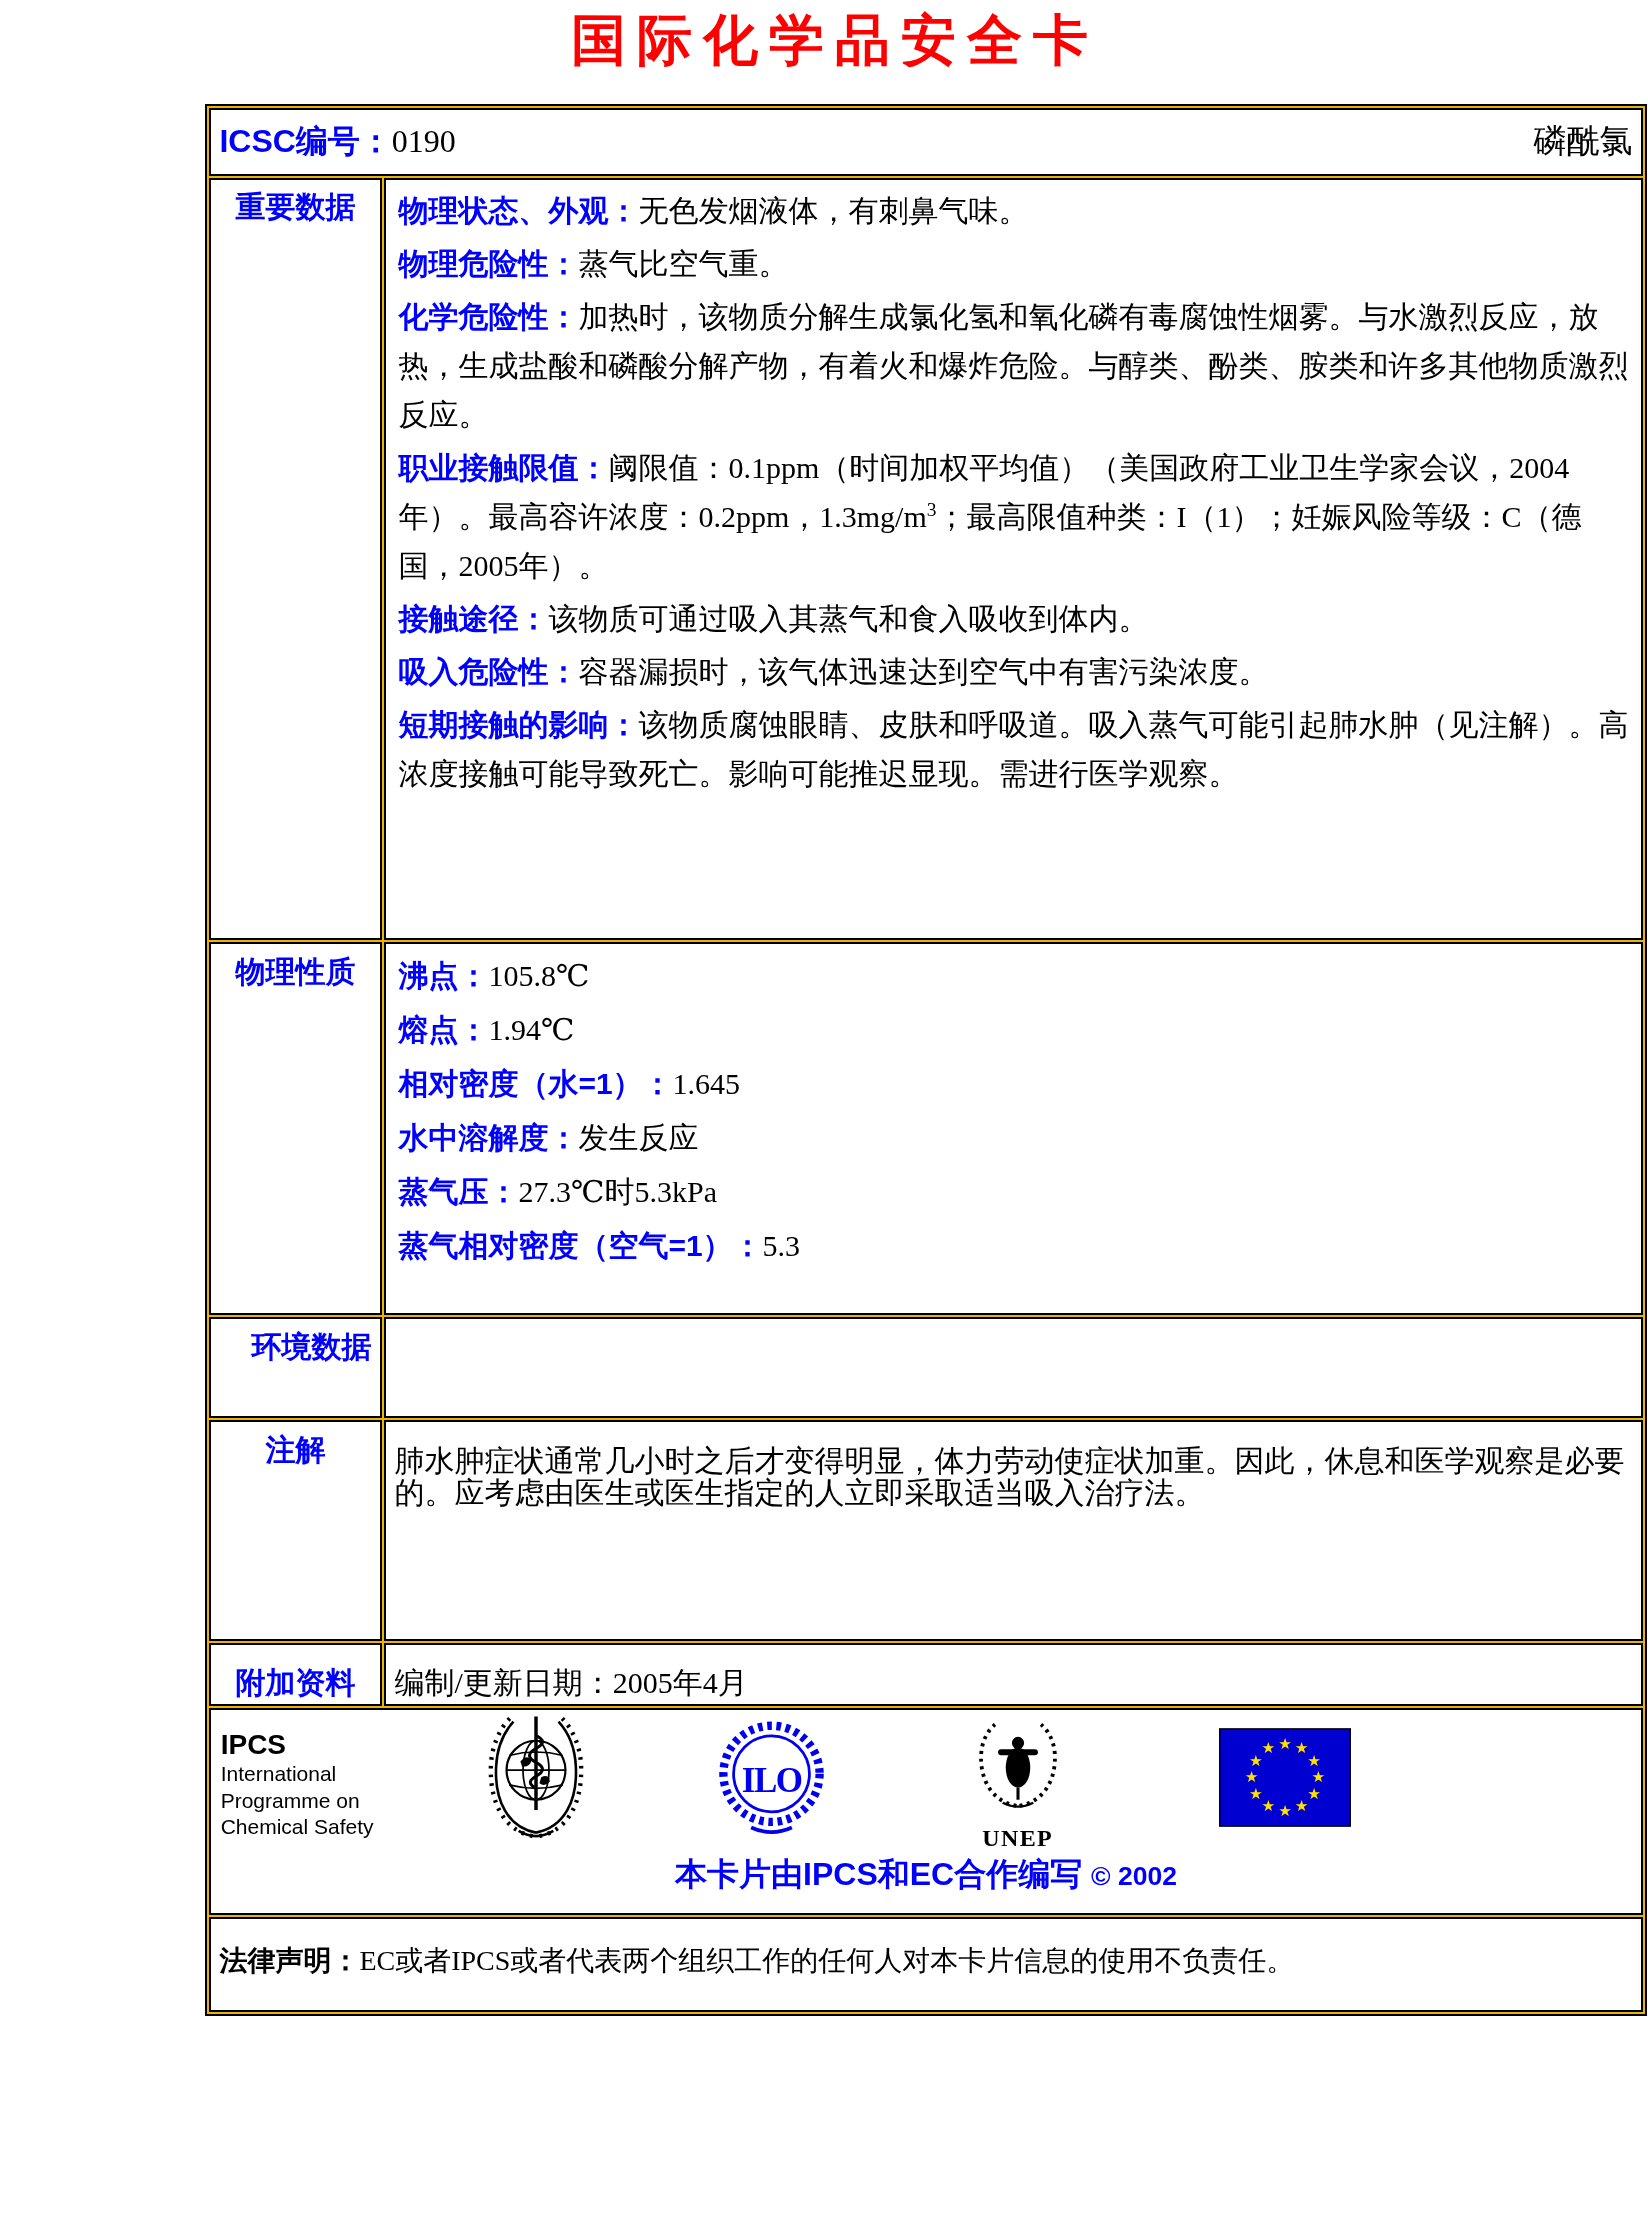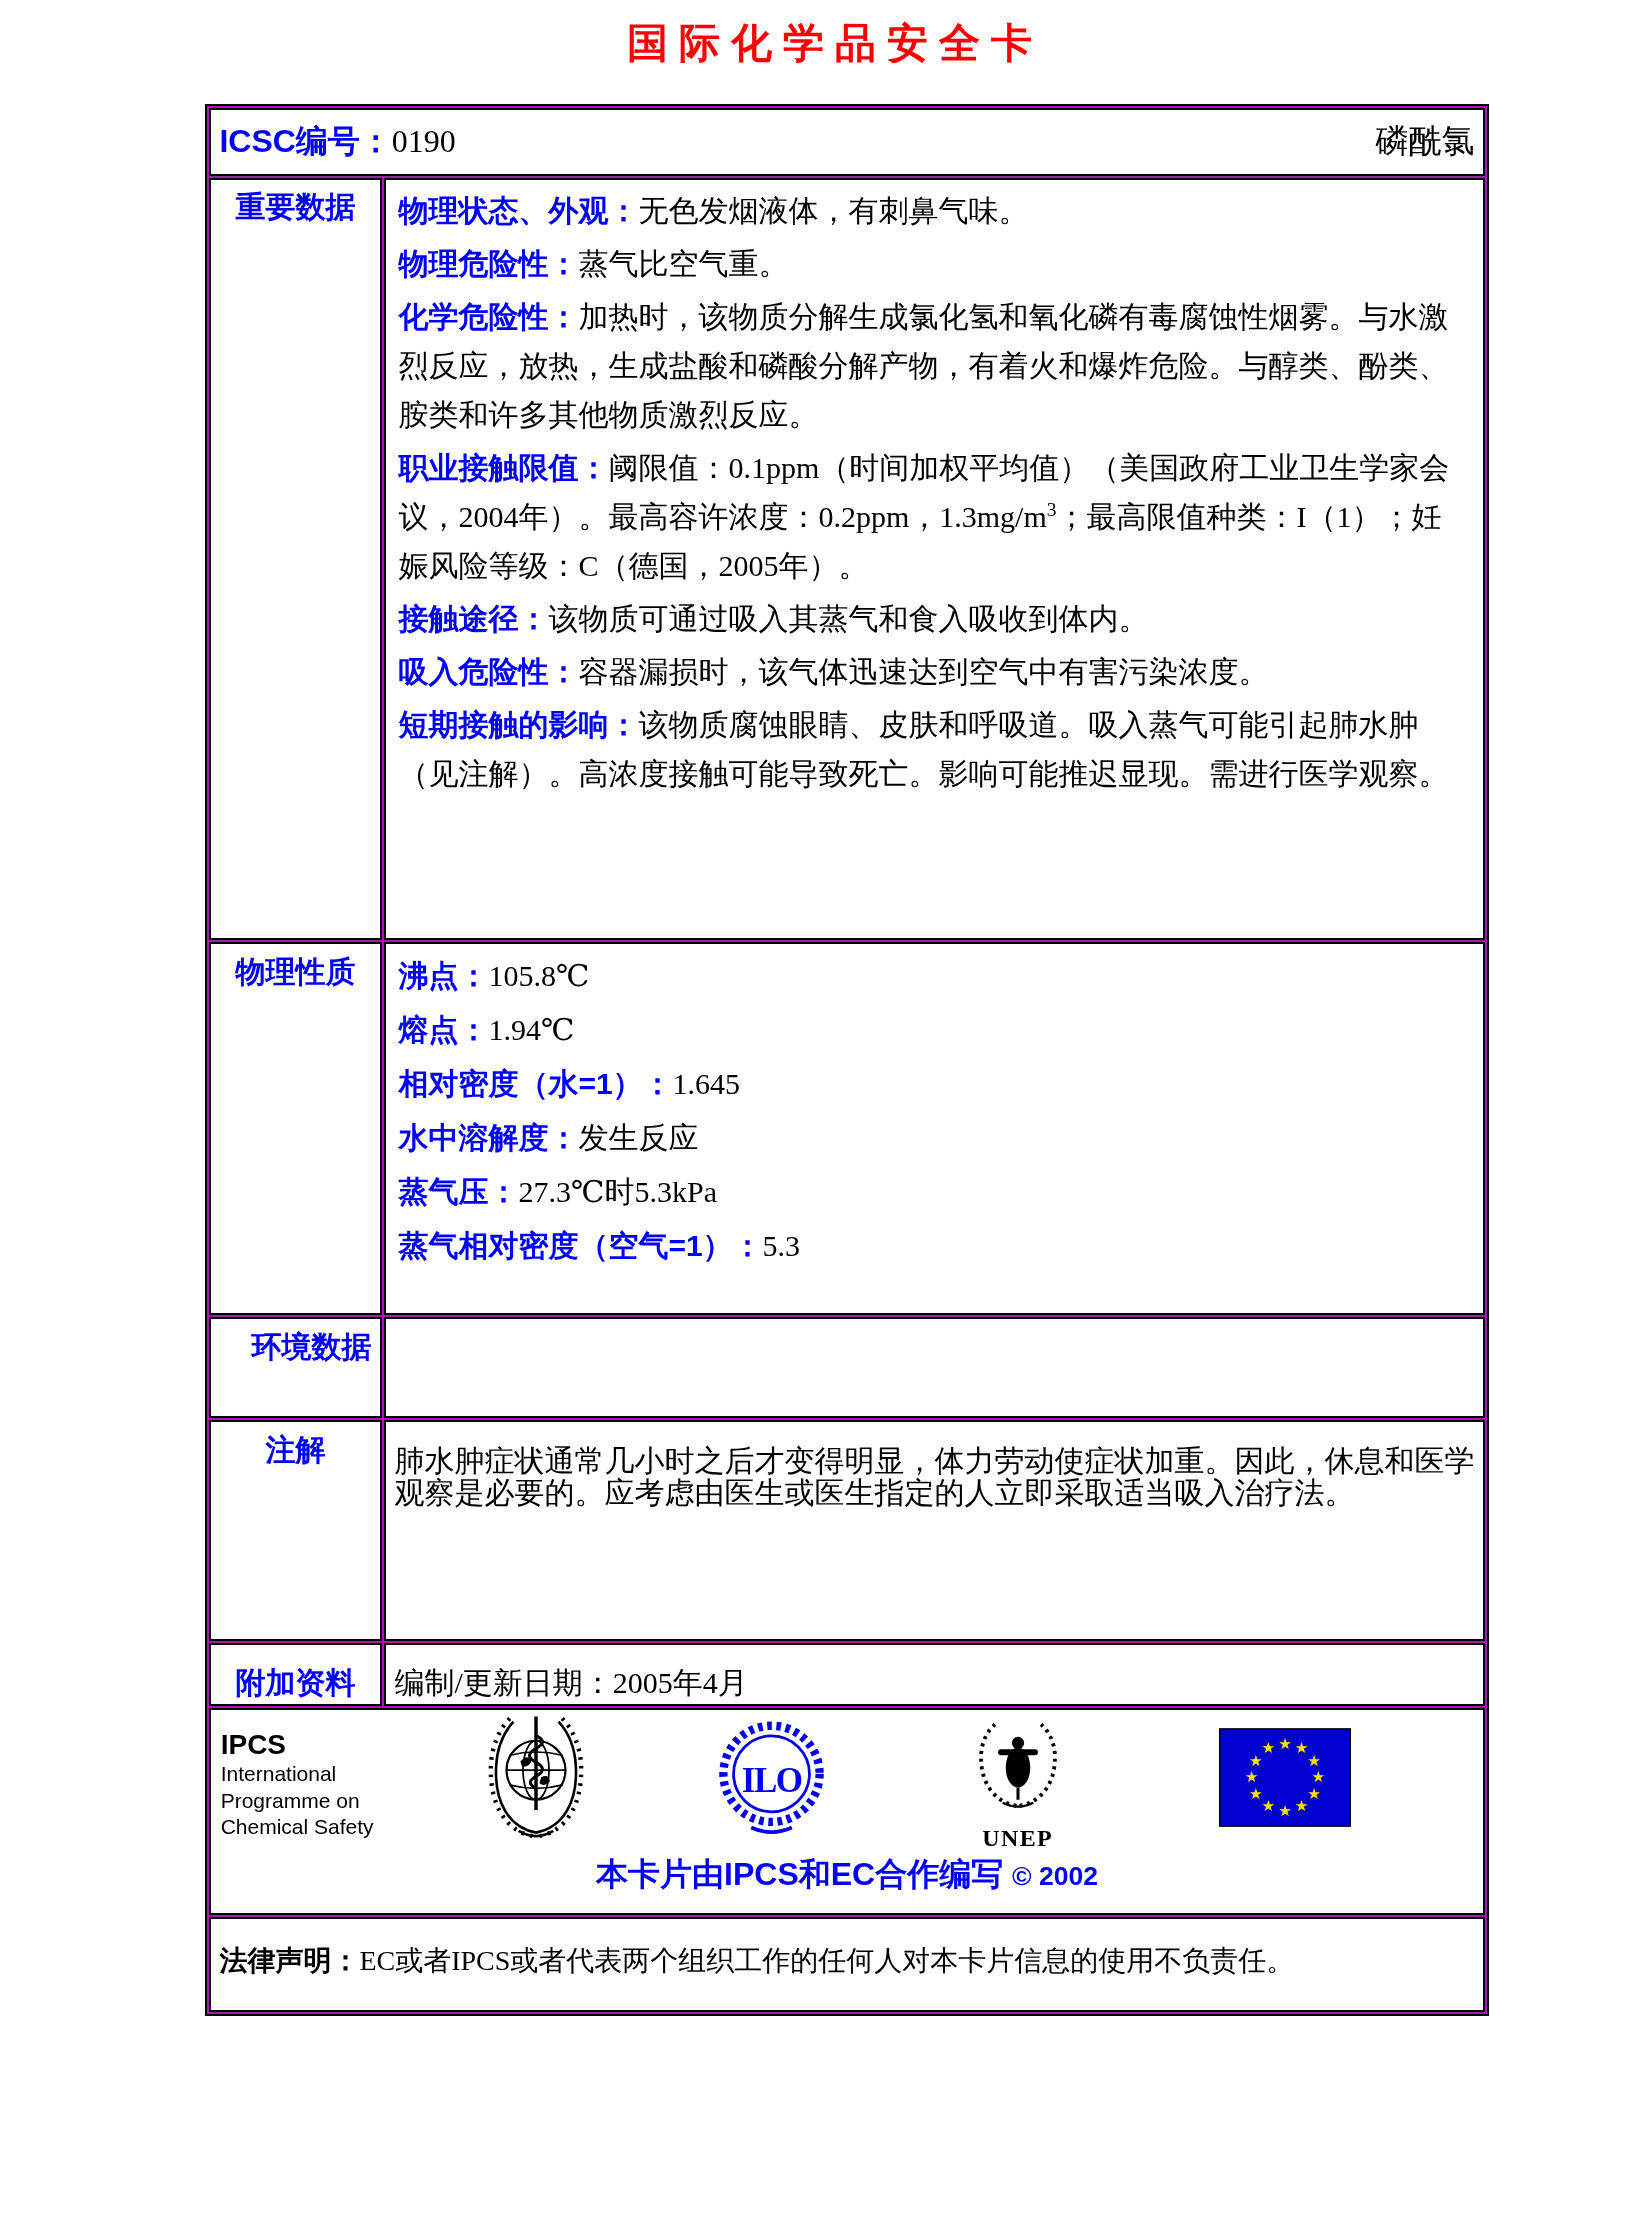--- a/index.html
+++ b/index.html
@@ -11,39 +11,39 @@
     position: relative;
     width: 1649px;
     height: 2216px;
     background: #ffffff;
     font-family: "Liberation Serif", "DejaVu Serif", serif;
     color: #000000;
   }
   .card-title {
     position: absolute;
     left: 205px;
-    top: 16px;
+    top: 4px;
     width: 1260px;
     text-align: center;
     color: var(--title-red, #ff0000);
     font-family: "Liberation Sans", "DejaVu Sans", sans-serif;
     font-weight: bold;
-    font-size: 41px;
+    font-size: 55px;
     letter-spacing: 11px;
     white-space: nowrap;
   }
   table.icsc {
     position: absolute;
     left: 205px;
     top: 104px;
-    width: 1284px;
+    width: 1442px;
     border-collapse: separate;
     border-spacing: 2.8px;
     border: 2.1px solid #000000;
-    background: #a21caf;
+    background: #eab308;
     table-layout: fixed;
   }
   table.icsc td {
     border: 2.1px solid #000000;
     vertical-align: top;
     background: #ffffff;
     padding: 2.8px 8.4px;
     font-size: 30px;
     line-height: 49px;
     overflow: hidden;

